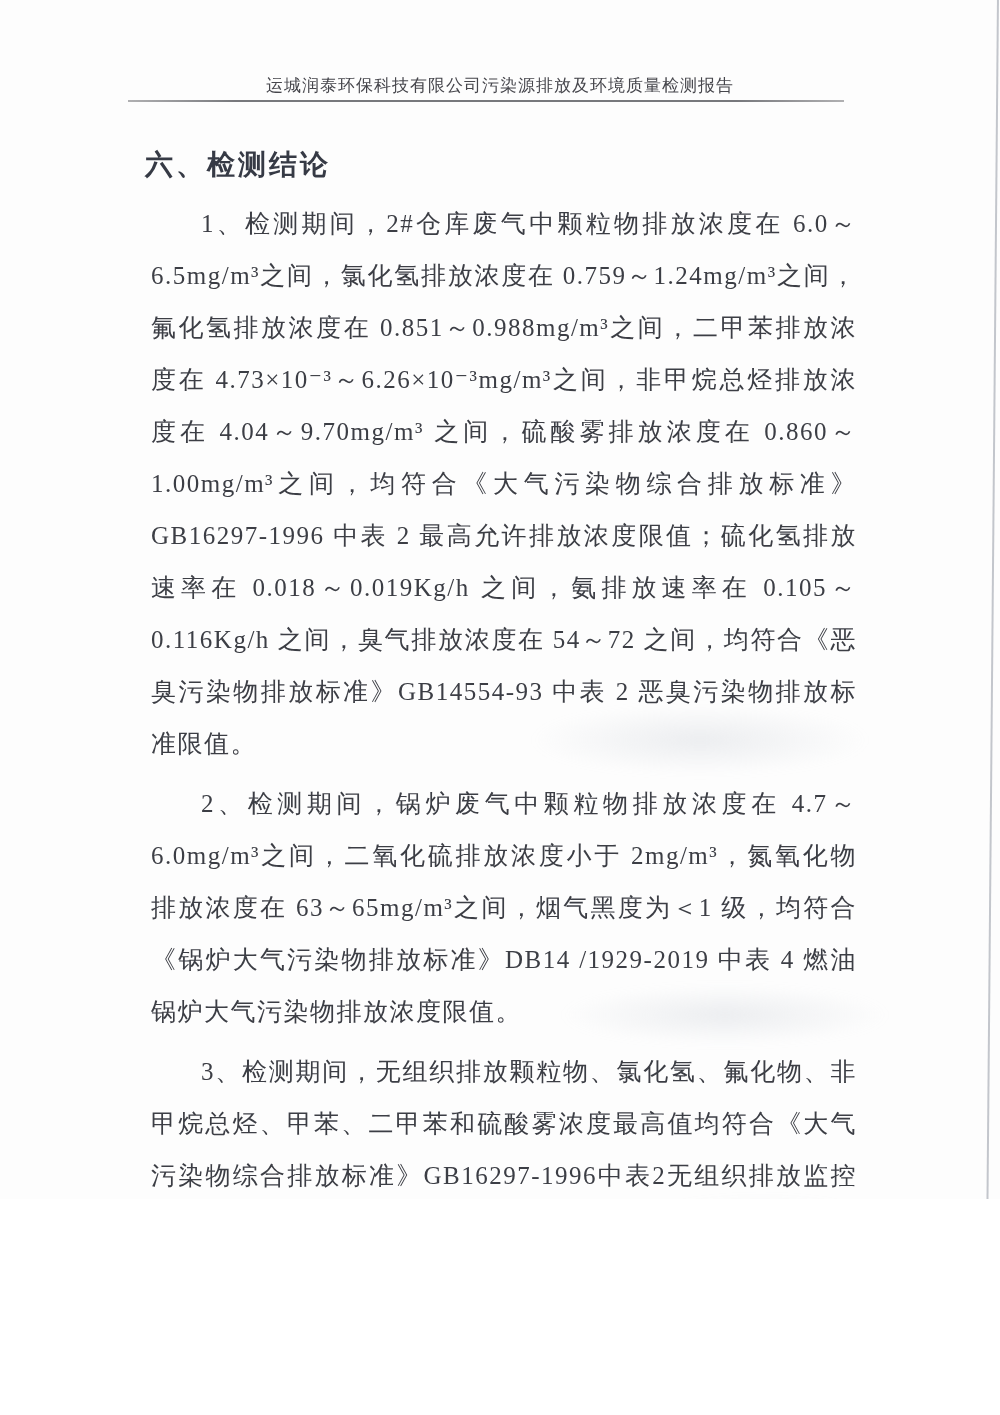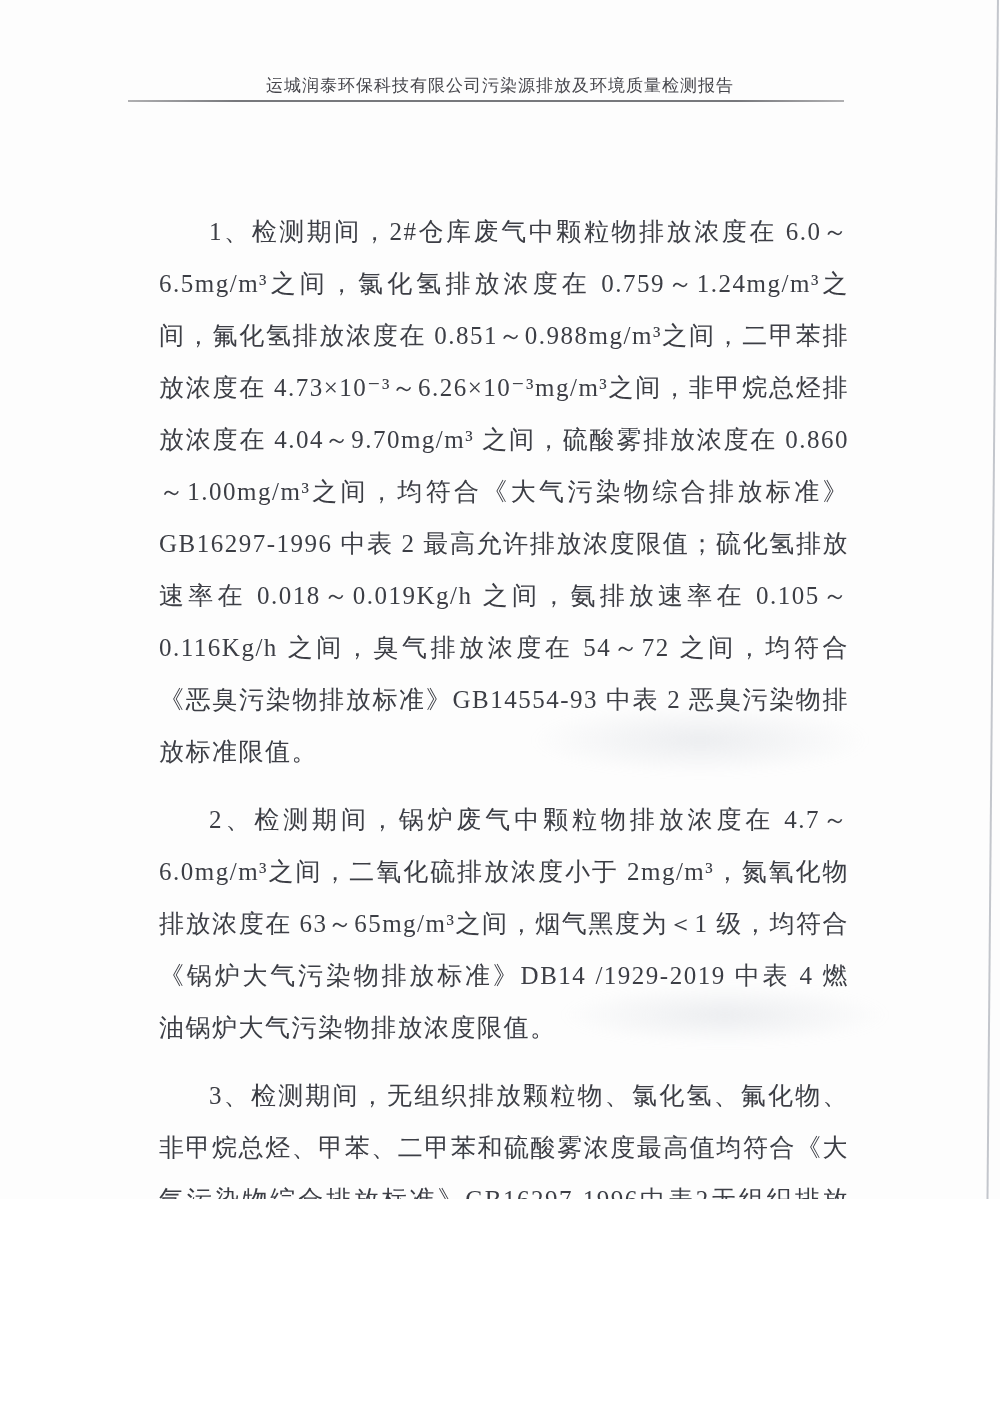--- a/index.html
+++ b/index.html
@@ -39,21 +39,21 @@
     color: #363a45;
     letter-spacing: 3px;
   }
   
   .body-text {
     position: absolute;
     top: 190px; left: 143px;
     width: 722px;
   }
   .para {
-    margin: 16px;
+    margin: 8px;
     text-indent: 2em;
     font-size: 25px;
     line-height: 52px;
     text-align: justify;
     color: #3c3e45;
     letter-spacing: 1.5px;
   }
   
   .footer-page {
     position: absolute;
@@ -92,20 +92,21 @@
 </head>
 <body>
 
 <div class="paper">
 
   <header>
     <div class="header-title">运城润泰环保科技有限公司污染源排放及环境质量检测报告</div>
     <div class="header-rule"></div>
   </header>
 
+  <h1 class="section-title">六、检测结论</h1>
 
   <main class="body-text">
     <p class="para">1、检测期间，2#仓库废气中颗粒物排放浓度在 6.0～6.5mg/m³之间，氯化氢排放浓度在 0.759～1.24mg/m³之间，氟化氢排放浓度在 0.851～0.988mg/m³之间，二甲苯排放浓度在 4.73×10⁻³～6.26×10⁻³mg/m³之间，非甲烷总烃排放浓度在 4.04～9.70mg/m³ 之间，硫酸雾排放浓度在 0.860～1.00mg/m³之间，均符合《大气污染物综合排放标准》GB16297-1996 中表 2 最高允许排放浓度限值；硫化氢排放速率在 0.018～0.019Kg/h 之间，氨排放速率在 0.105～0.116Kg/h 之间，臭气排放浓度在 54～72 之间，均符合《恶臭污染物排放标准》GB14554-93 中表 2 恶臭污染物排放标准限值。</p>
     <p class="para">2、检测期间，锅炉废气中颗粒物排放浓度在 4.7～6.0mg/m³之间，二氧化硫排放浓度小于 2mg/m³，氮氧化物排放浓度在 63～65mg/m³之间，烟气黑度为＜1 级，均符合《锅炉大气污染物排放标准》DB14 /1929-2019 中表 4 燃油锅炉大气污染物排放浓度限值。</p>
     <p class="para">3、检测期间，无组织排放颗粒物、氯化氢、氟化物、非甲烷总烃、甲苯、二甲苯和硫酸雾浓度最高值均符合《大气污染物综合排放标准》GB16297-1996中表2无组织排放监控浓度限值；氨、臭气浓度和硫化氢浓度最高值均符合《恶臭污染物排放标准》GB14554-93中表1二级标准限值。</p>
   </main>
 
   <footer>
     <span class="footer-page">第 56 页 共 61 页</span>
     <span class="footer-company">山西伟恒环境监测有限公司</span>

